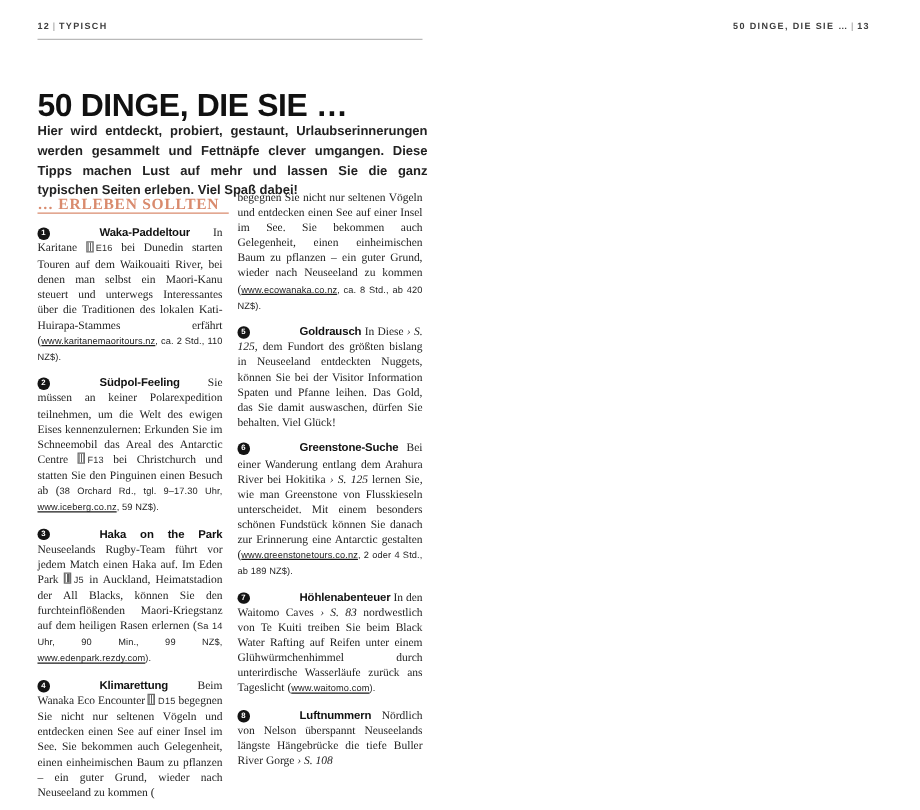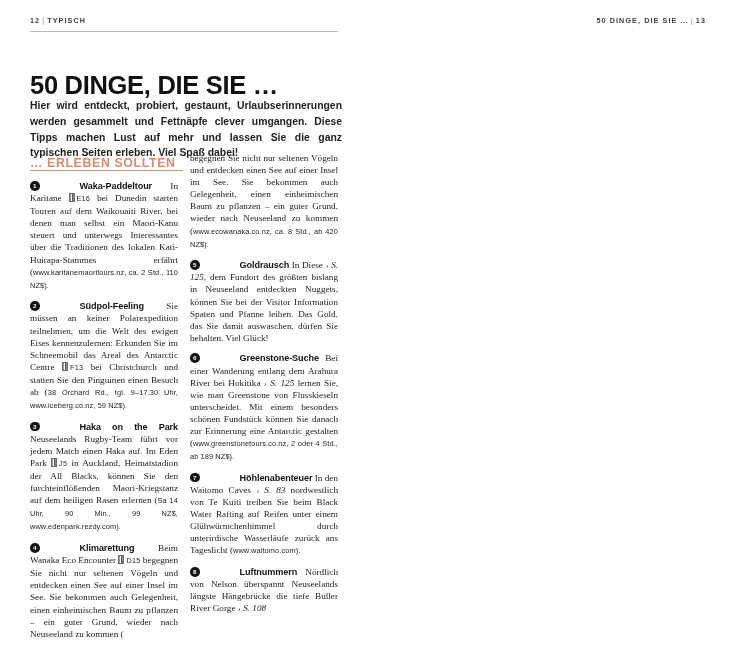--- a/index.html
+++ b/index.html
@@ -18,21 +18,21 @@
 
   
   .runhead{
     position:absolute;top:16px;
     font-family:"Liberation Sans", sans-serif;
     font-size:7.2px;letter-spacing:1.1px;
     color:#3d3d3d;font-weight:700;
     white-space:nowrap;
   }
   .runhead-left{left:30px;}
-  .runhead-right{right:30px;margin-left:28px;}
+  .runhead-right{right:40px;margin-left:28px;}
   .runhead .sep{color:#8a8a8a;font-weight:400;padding:0 2px;}
   .rule{
     position:absolute;height:1px;background:#b9b9b9;top:31px;
   }
   .rule-left{left:30px;width:308px;}
 
   
   .title{
     position:absolute;left:30px;top:54px;
     font-family:"Liberation Sans", sans-serif;
@@ -47,21 +47,21 @@
     font-family:"Liberation Sans", sans-serif;
     font-size:10.4px;
     line-height:15.6px;
     font-weight:600;
     color:#222;
     text-align:justify;
   }
 
   
   .sect-head{
-    font-family:Liberation Sans, sans-serif;
+    font-family:Liberation Serif, serif;
     font-weight:700;
     font-size:12.4px;
     letter-spacing:0.6px;
     color:#d98b6e;
     white-space:nowrap;
   }
   .sect-head-left{position:absolute;left:30px;top:156px;}
   .sect-rule{
     position:absolute;height:1px;background:#d98b6e;
   }
@@ -126,20 +126,21 @@
     font-family:"Liberation Sans", sans-serif;
     font-size:7.4px;
     letter-spacing:0.1px;
     color:#1c1c1c;
   }
   .url{
     font-family:"Liberation Sans", sans-serif;
     font-size:7.4px;
     letter-spacing:0.1px;
     color:#1c1c1c;
+    text-decoration:underline;
     text-underline-offset:1.4px;
   }
 </style>
 </head>
 <body>
 
 <div class="spread">
 
   <div class="page page-left">
 

